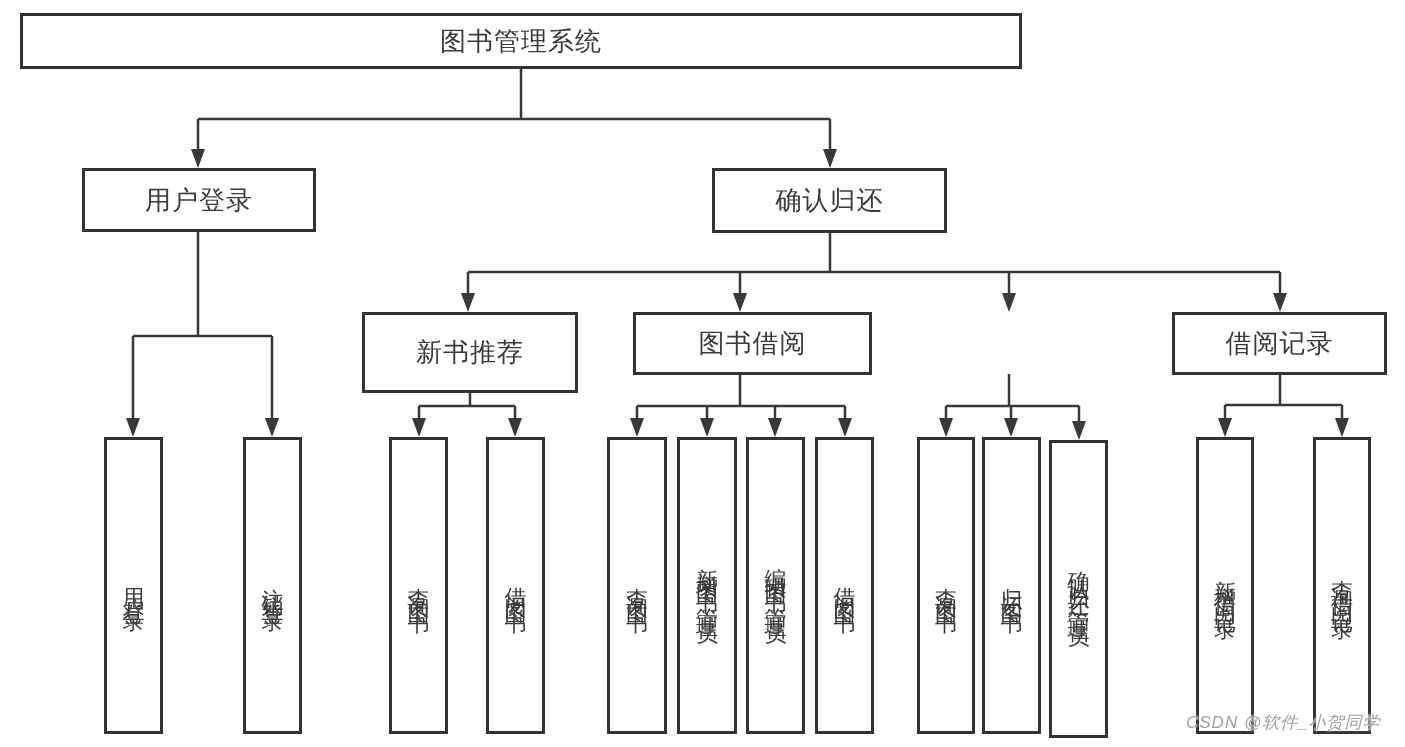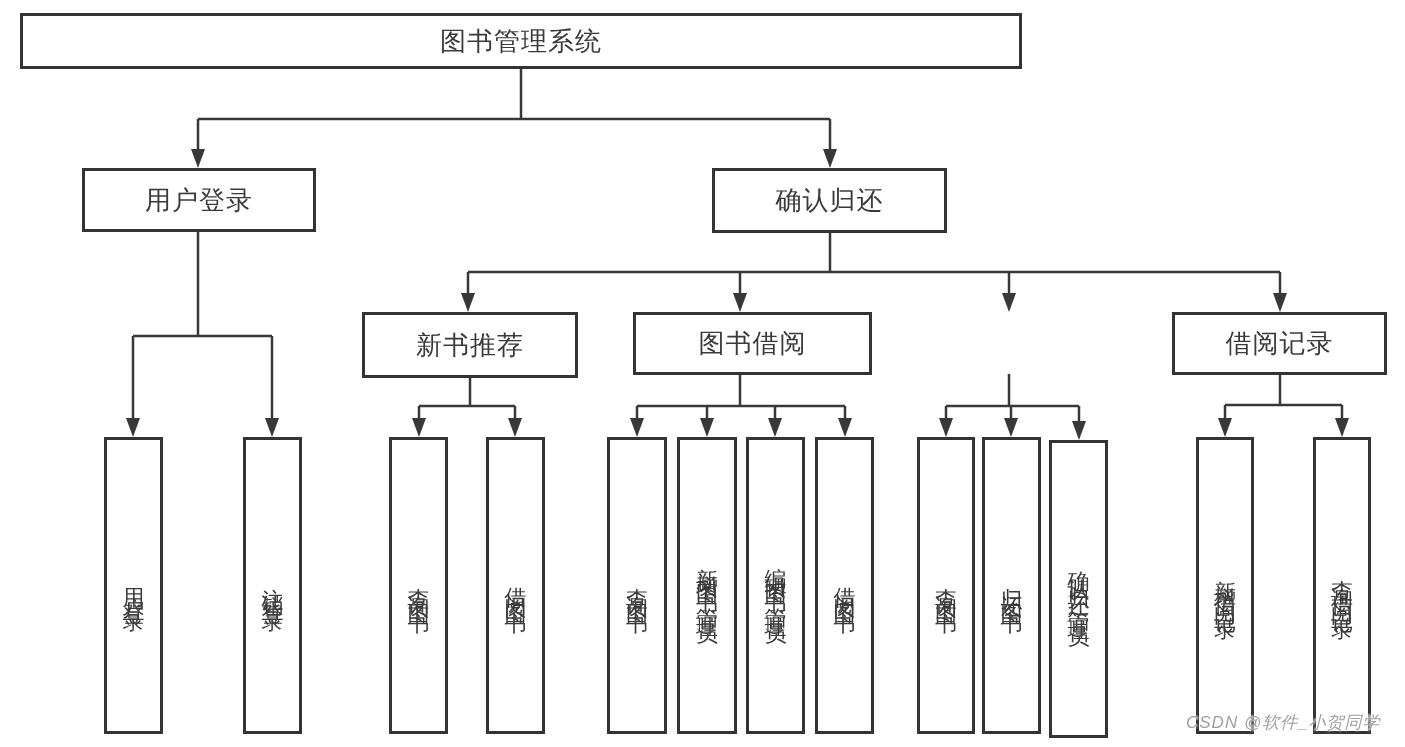--- a/index.html
+++ b/index.html
@@ -84,21 +84,21 @@
       <polygon points="1218,418 1232,418 1225,437"></polygon>
       <polygon points="1335,418 1349,418 1342,437"></polygon>
     </g>
   </svg>
 
   <div class="node hbox" style="left:20px;top:13px;width:1002px;height:56px;">图书管理系统</div>
 
   <div class="node hbox" style="left:82px;top:168px;width:234px;height:64px;">用户登录</div>
   <div class="node hbox" style="left:712px;top:168px;width:235px;height:65px;">确认归还</div>
 
-  <div class="node hbox" style="left:362px;top:312px;width:216px;height:66px;">新书推荐</div>
+  <div class="node hbox" style="left:362px;top:312px;width:216px;height:81px;">新书推荐</div>
   <div class="node hbox" style="left:633px;top:312px;width:239px;height:63px;">图书借阅</div>
   <div class="node hbox" style="left:1172px;top:312px;width:215px;height:63px;">借阅记录</div>
 
   <div class="node vbox" style="left:104px;top:437px;width:59px;height:297px;">
     <span>用户登录</span>
     </div>
   <div class="node vbox" style="left:243px;top:437px;width:59px;height:297px;">
     <span>注销登录</span>
     </div>
 

